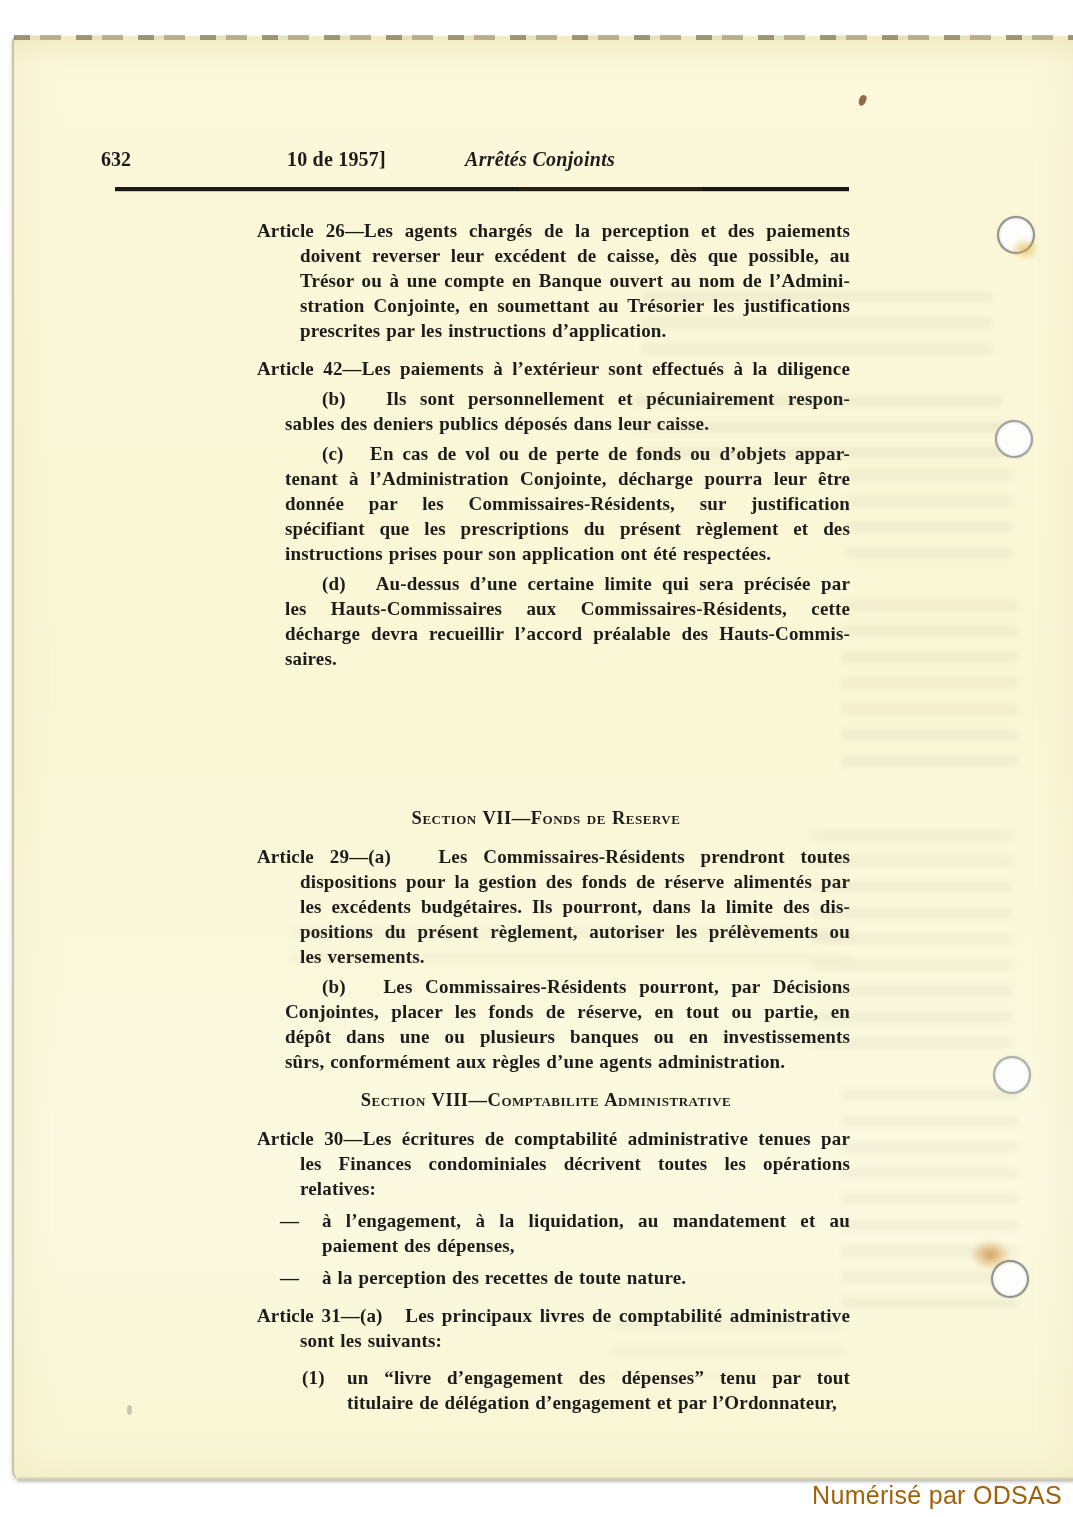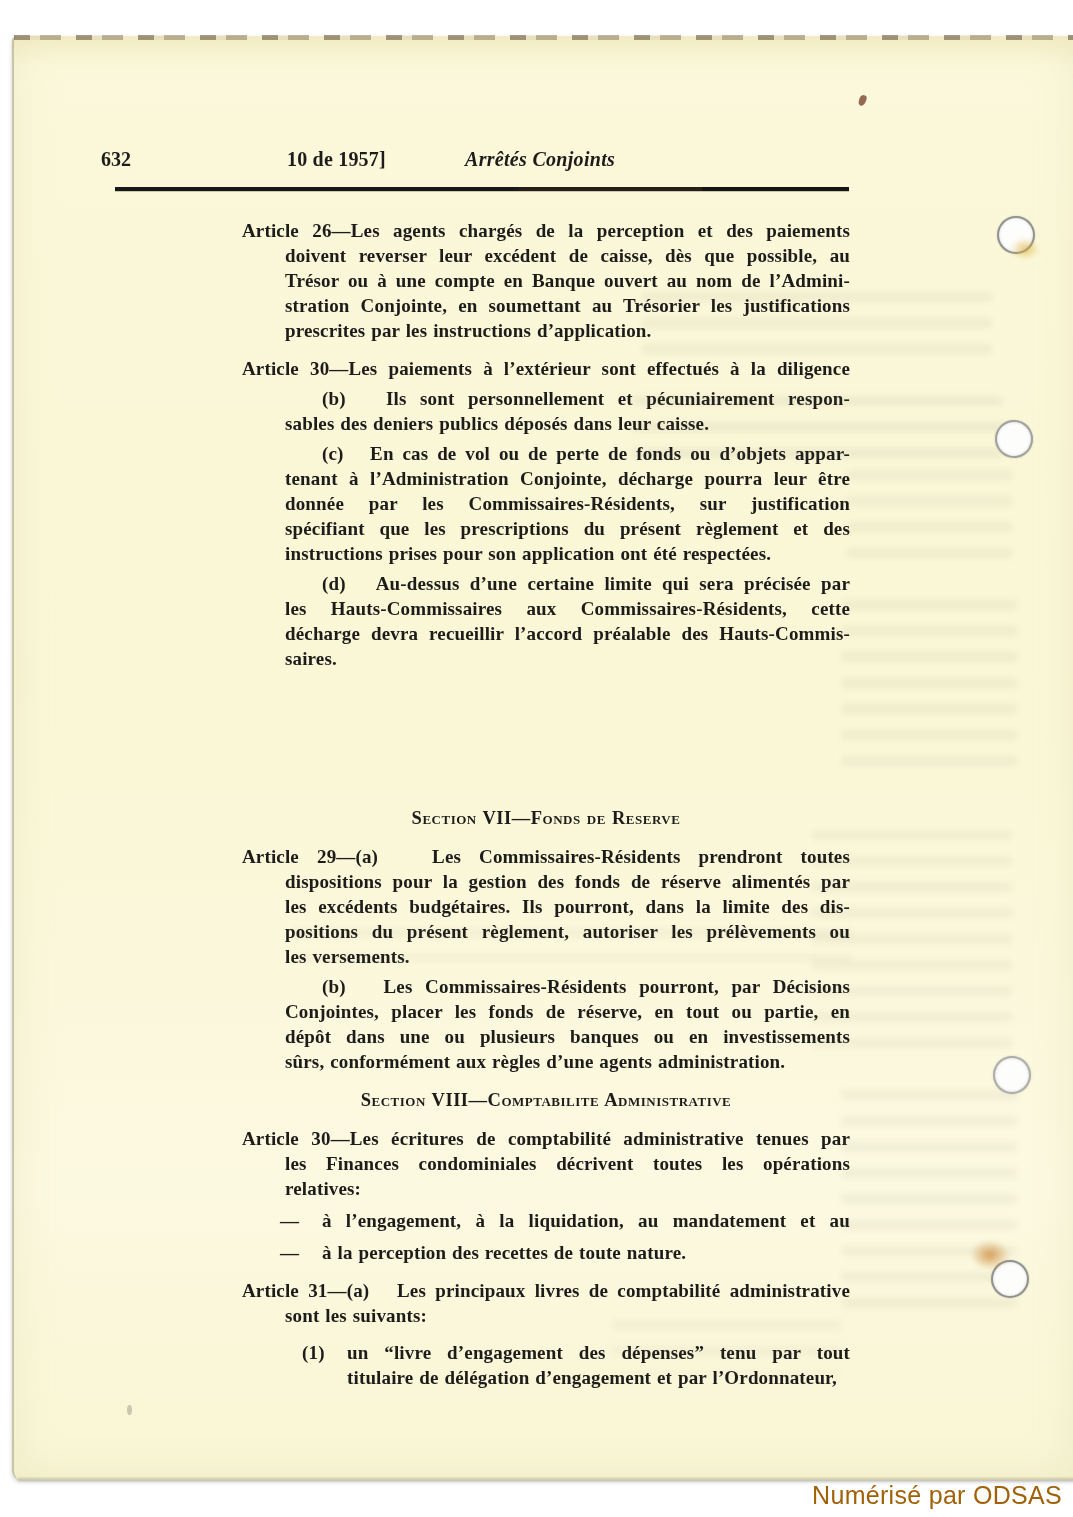--- a/index.html
+++ b/index.html
@@ -43,21 +43,21 @@
   
   .section{position:absolute; left:228px; width:608px; color:#1d1c1a;
            font-size:19px; font-weight:bold; letter-spacing:.15px;}
   .section-A{top:182px;}
   .section-B{top:770px;}
   .section-C{top:1052px;}
   .block{margin-top:13px; position:relative;}
   .section .block:first-child{margin-top:0;}
   .line{line-height:25px; text-align:justify; text-align-last:justify; word-spacing:1px;}
   .line.last{text-align-last:left;}
-  .b-article{padding-left:43px;}
+  .b-article{padding-left:43px;margin-left:15px;}
   .b-article .line.first{text-indent:-43px;}
   .b-sub{margin-top:5px; padding-left:43px;}
   .b-sub .line.first{text-indent:37px;}
   .b-dash{margin-top:7px; padding-left:80px;}
   .b-dash .marker{position:absolute; left:38px; top:0; line-height:25px;}
   .b-num{margin-top:12px; padding-left:105px;}
   .b-num .marker{position:absolute; left:60px; top:0; line-height:25px;}
   .b-heading{margin-bottom:8px;}
   .b-heading .line{
     text-align:right; text-align-last:center;
@@ -111,21 +111,21 @@
   <div>
       <div class="section section-A">
         <div class="block b-article">
           <div class="line first">Article 26—Les agents chargés de la perception et des paiements</div>
           <div class="line">doivent reverser leur excédent de caisse, dès que possible, au</div>
           <div class="line">Trésor ou à une compte en Banque ouvert au nom de l’Admini-</div>
           <div class="line">stration Conjointe, en soumettant au Trésorier les justifications</div>
           <div class="line last">prescrites par les instructions d’application.</div>
         </div>
         <div class="block b-article">
-          <div class="line first">Article 30—Les paiements à l’extérieur sont effectués à la diligence</div>
+          <div class="line first">Article 42—Les paiements à l’extérieur sont effectués à la diligence</div>
         </div>
         <div class="block b-sub">
           <div class="line first">(b)&nbsp;&nbsp; Ils sont personnellement et pécuniairement respon-</div>
           <div class="line last">sables des deniers publics déposés dans leur caisse.</div>
         </div>
         <div class="block b-sub">
           <div class="line first">(c)&nbsp;&nbsp; En cas de vol ou de perte de fonds ou d’objets appar-</div>
           <div class="line">tenant à l’Administration Conjointe, décharge pourra leur être</div>
           <div class="line">donnée par les Commissaires-Résidents, sur justification</div>
           <div class="line">spécifiant que les prescriptions du présent règlement et des</div>
@@ -161,20 +161,21 @@
           <div class="line first last">Section VIII—Comptabilite Administrative</div>
         </div>
         <div class="block b-article">
           <div class="line first">Article 30—Les écritures de comptabilité administrative tenues par</div>
           <div class="line">les Finances condominiales décrivent toutes les opérations</div>
           <div class="line last">relatives:</div>
         </div>
         <div class="block b-dash">
           <span class="marker">—</span>
           <div class="line first">à l’engagement, à la liquidation, au mandatement et au</div>
+          <div class="line last">paiement des dépenses,</div>
         </div>
         <div class="block b-dash">
           <span class="marker">—</span>
           <div class="line first last">à la perception des recettes de toute nature.</div>
         </div>
         <div class="block b-article">
           <div class="line first">Article 31—(a)&nbsp;&nbsp; Les principaux livres de comptabilité administrative</div>
           <div class="line last">sont les suivants:</div>
         </div>
         <div class="block b-num">

